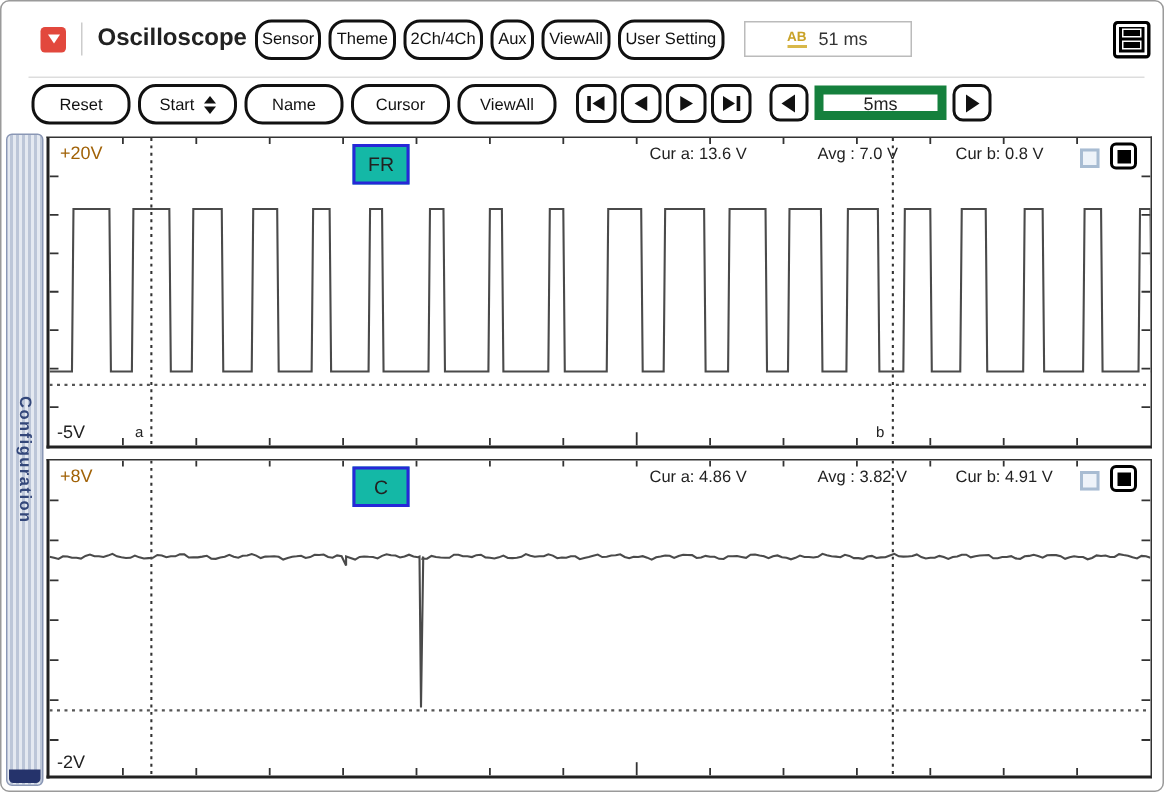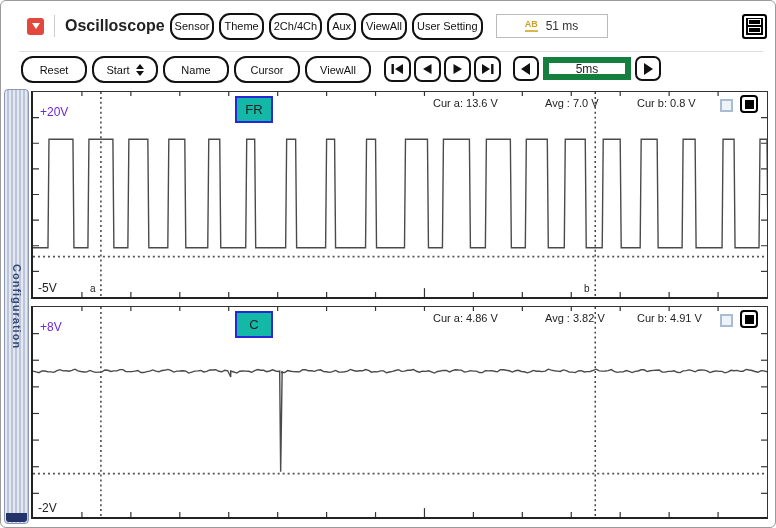--- a/index.html
+++ b/index.html
@@ -37,21 +37,21 @@
   
   .sidebar{position:absolute;left:3px;top:88px;bottom:3px;width:25px;border:1px solid #8a97b5;border-radius:4px;background:repeating-linear-gradient(90deg,#e4e9f1 0 2px,#bcc6d8 2px 4px),linear-gradient(90deg,#e6eaf2,#b9c3d6);display:flex;align-items:center;justify-content:center;cursor:pointer}
   .sidebar::after{content:"";position:absolute;left:1px;right:1px;bottom:1px;height:9px;background:#25336b;border-radius:0 0 3px 3px}
   .side-label{writing-mode:vertical-rl;font-size:11px;font-weight:bold;color:#33477a;letter-spacing:1px}
 
   
   .panel{position:absolute;left:30px;width:737px;background:#fff;border:1px solid #333;border-left:2px solid #222;border-bottom:2px solid #222}
   #p0{top:90px;height:208px}
   #p1{top:305px;height:213px}
   .wave{position:absolute;left:0;top:0;width:100%;height:100%}
-  .vmax{position:absolute;left:7px;top:13px;font-size:12px;color:#6d28d9}
+  .vmax{position:absolute;left:7px;top:3px;font-size:12px;color:#a16207}
   .vmin{position:absolute;left:5px;bottom:2px;font-size:12px;color:#222}
   .chbox{position:absolute;left:202px;top:4px;width:38px;height:27px;border:2px solid #2727d8;background:#14b8a6;display:flex;align-items:center;justify-content:center;font-size:13px;color:#222;cursor:pointer}
   .ro{position:absolute;top:5px;font-size:11px;color:#222;white-space:nowrap}
   .ro-a{left:400px}.ro-avg{left:512px}.ro-b{left:604px}
   .chk{position:absolute;left:687px;top:7px;width:13px;height:13px;border:2px solid #a8bcd2;background:#eef3f9;cursor:pointer}
   .blk{position:absolute;left:707px;top:3px;width:18px;height:18px;border:2px solid #000;border-radius:4px;background:#fff;display:flex;align-items:center;justify-content:center;cursor:pointer}
   .blk span{width:9px;height:9px;background:#000}
   .cur-label{position:absolute;bottom:3px;font-size:10px;color:#222}
   .cl-a{left:57px}.cl-b{left:551px}
 </style>

